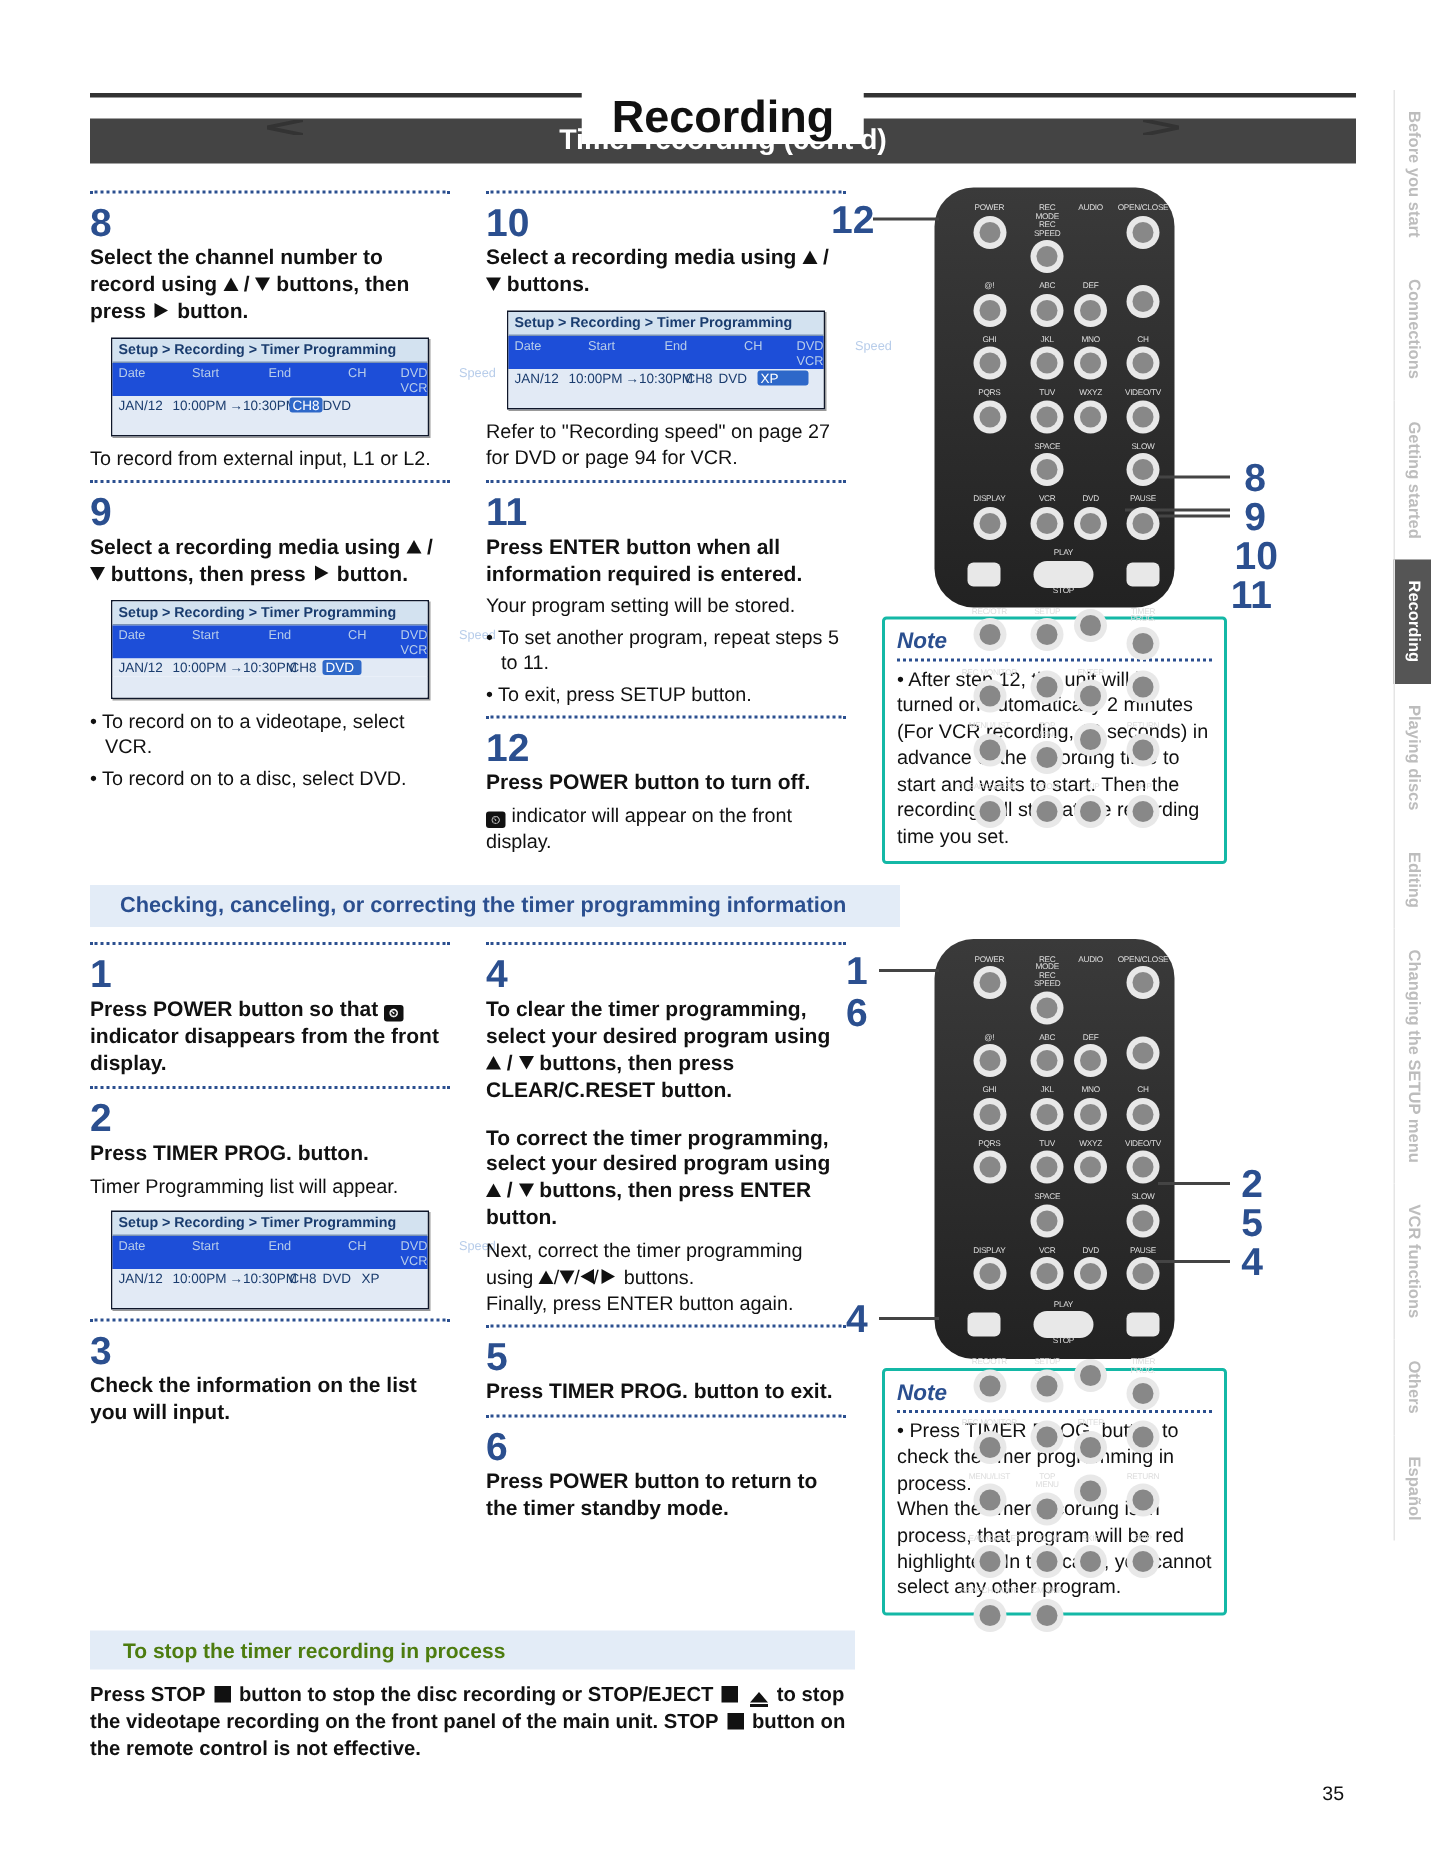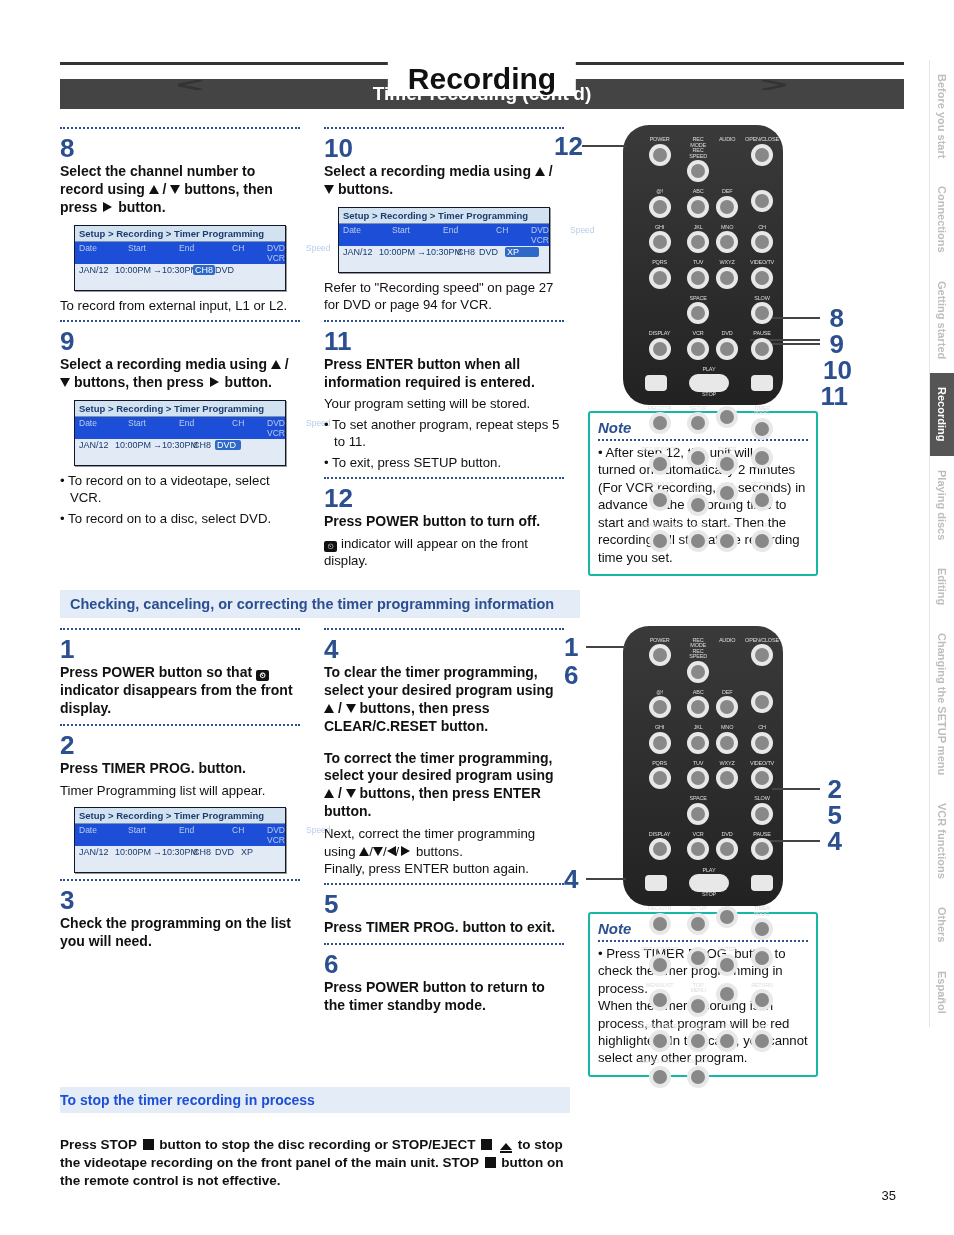--- a/index.html
+++ b/index.html
@@ -141,26 +141,26 @@
     padding: 6px 8px 8px; font-size: 12.8px;
     margin-top: 6px;
   }
   .note-title {
     font-style: italic; font-weight: 700; color: #2b4f8f;
     font-size: 15px;
   }
 
   .section-bar {
     background: #e3ecf7; color: #2b4f8f;
-    font-weight: 700; padding: 6px 10px; font-size: 14.5px;
+    font-weight: 700; padding: 6px 20px; font-size: 14.5px;
     margin: 14px 0 4px;
   }
 
-  .stop-section { font-size: 13.5px; font-weight:700; line-height:1.35; margin-top:23px;}
-  .stop-bar { background:#e3ecf7; color:#1d4ed8; font-weight:700; padding:5px 0; font-size:14px; margin:10px 0 6px;}
+  .stop-section { font-size: 13.5px; font-weight:700; line-height:1.35; margin-top:8px;}
+  .stop-bar { background:#e3ecf7; color:#4d7c0f; font-weight:700; padding:5px 22px; font-size:14px; margin:10px 0 6px;}
   .sq { display:inline-block; width:11px; height:11px; background:#111; vertical-align:-1px; margin:0 2px;}
   .tri-r { display:inline-block; width:0; height:0; border-left:9px solid #111; border-top:5px solid transparent; border-bottom:5px solid transparent; vertical-align:0; margin:0 2px;}
   .tri-u { display:inline-block; width:0; height:0; border-bottom:9px solid #111; border-left:5px solid transparent; border-right:5px solid transparent; vertical-align:0;}
   .tri-d { display:inline-block; width:0; height:0; border-top:9px solid #111; border-left:5px solid transparent; border-right:5px solid transparent; vertical-align:0;}
   .tri-l { display:inline-block; width:0; height:0; border-right:9px solid #111; border-top:5px solid transparent; border-bottom:5px solid transparent; vertical-align:0;}
   .eject { display:inline-block; line-height:0; vertical-align:-1px; margin:0 2px;}
   .eject::before { content:''; display:inline-block; width:0; height:0; border-bottom:7px solid #111; border-left:6px solid transparent; border-right:6px solid transparent;}
   .eject::after { content:''; display:block; width:12px; height:2.5px; background:#111; margin-top:1px;}
   .timer-ic { display:inline-block; width:13px; height:11px; background:#111; color:#fff; font-size:8px; text-align:center; line-height:11px; vertical-align:-1px; margin-right:4px; border-radius:2px;}
 
@@ -526,21 +526,21 @@
             <span>10:00PM</span>
             <span>→<span>10:30PM</span></span>
             <span>CH8</span>
             <span>DVD</span>
             <span>XP</span>
           </div>
         <div class="osd-blank"></div>
       </div>
       <hr class="dots">
       <div class="step-num">3</div>
-      <div class="step-txt">Check the programming on the list you will need.</div>
+      <div class="step-txt">Check the information on the list you will input.</div>
     </div>
 
     <div class="col">
       <hr class="dots">
       <div class="step-num">4</div>
       <div class="step-txt">
         <span>To clear the timer programming, select your desired program using </span><span class="tri-u"></span> / <span class="tri-d"></span><span> buttons, then press CLEAR/C.RESET button.</span>
       </div>
       <div style="height:8px"></div>
       <div class="step-txt">

